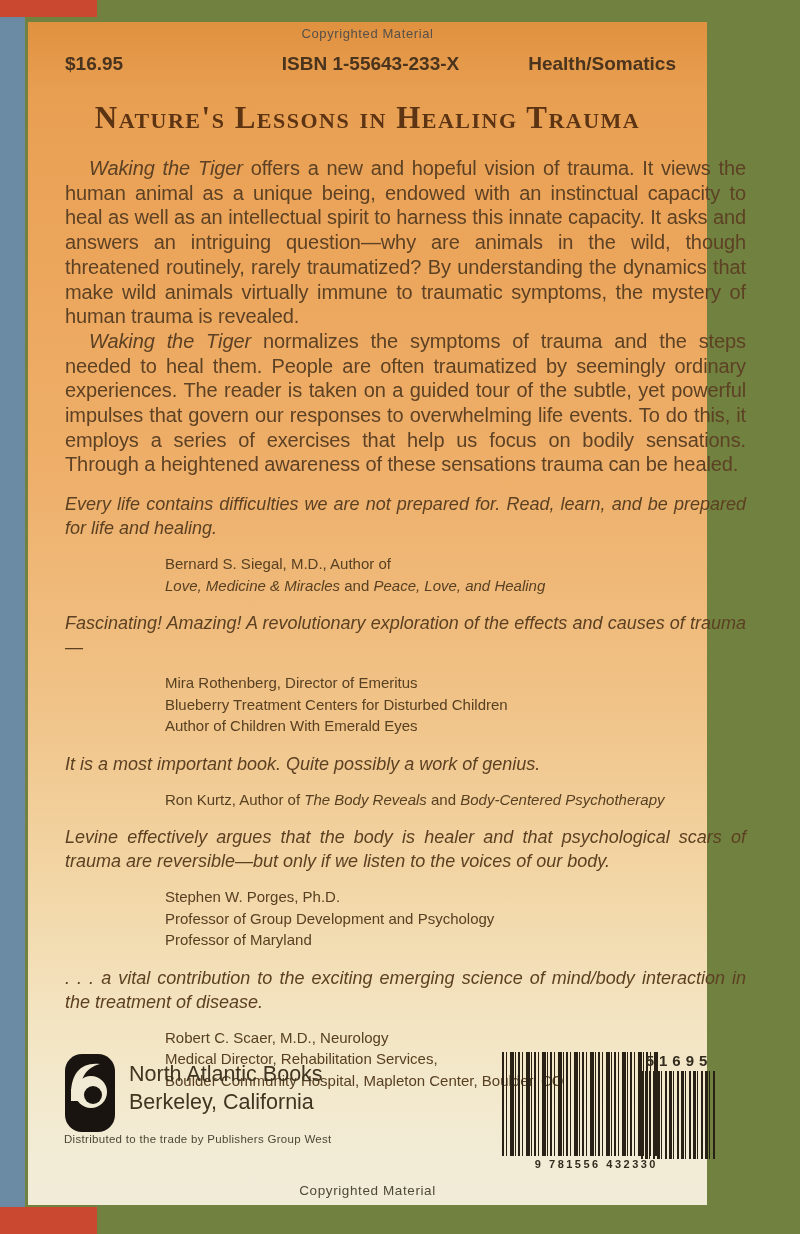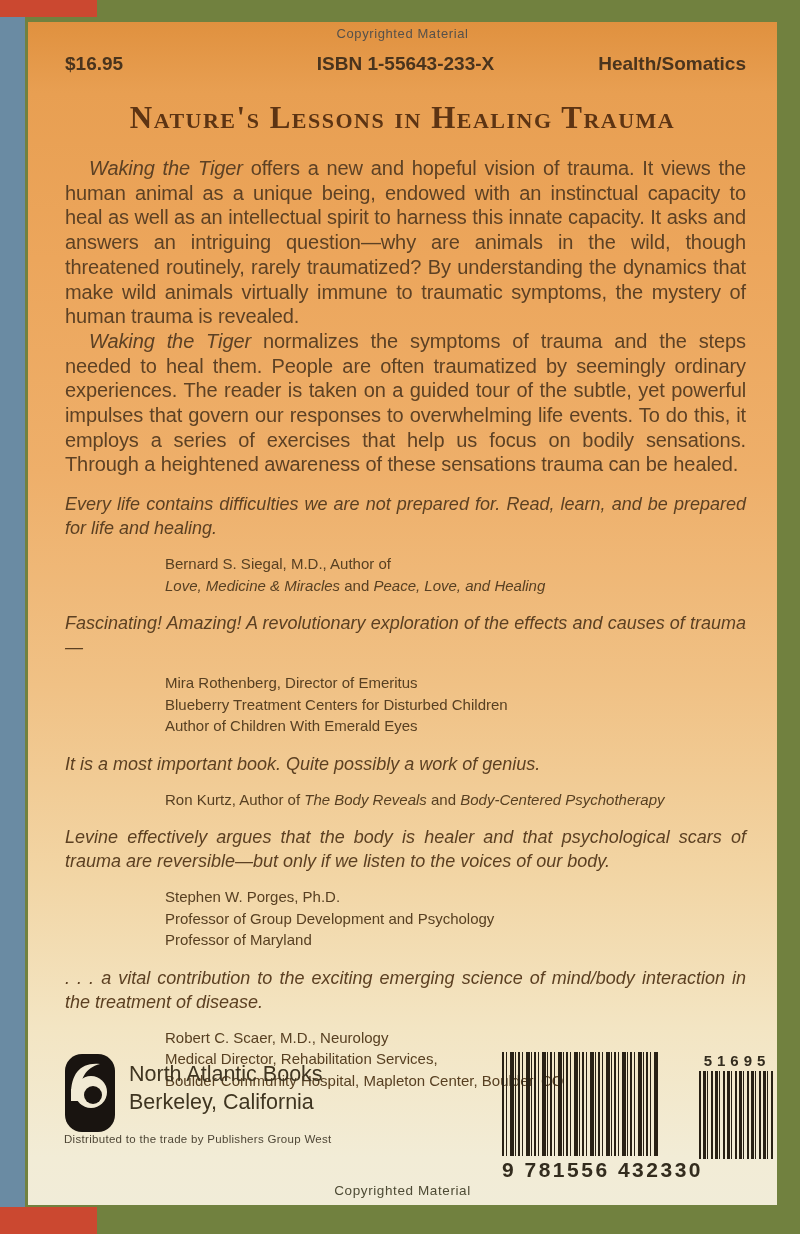--- a/index.html
+++ b/index.html
@@ -8,21 +8,21 @@
     position:relative;
     background:#71813f;
     font-family:"Liberation Sans", sans-serif;
     overflow:hidden;
   }
   .accent-red-top    { position:absolute; left:0; top:0;      width:97px; height:17px;  background:#cb4830; }
   .accent-red-bottom { position:absolute; left:0; top:1207px; width:97px; height:27px;  background:#cb4830; }
   .accent-blue       { position:absolute; left:0; top:17px;   width:25px; height:1190px; background:#6a8ba3; }
 
   .page {
-    position:absolute; left:28px; top:22px; width:749px; height:1183px;
+    position:absolute; left:28px; top:22px; width:679px; height:1183px;
     background:linear-gradient(180deg,
       #e0913f 0%, #e89f52 6%, #eca65c 20%, #eeaf6a 38%,
       #f0c185 56%, #f2d5a4 72%, #f3e5c3 85%, #f2ecd6 96%, #f1ecd8 100%);
   }
 
   .copyright-top {
     position:absolute; top:4px; left:0; width:100%; text-align:center;
     font-size:13px; color:#55504a; letter-spacing:.6px;
   }
   .header-row { position:absolute; top:31px; left:37px; right:31px; height:22px;
@@ -59,24 +59,24 @@
   .barcode-main { position:absolute; left:474px; top:1030px; width:156px; }
   .barcode-main .bars {
     height:104px;
     background:repeating-linear-gradient(90deg,
       #292115 0 2px,  transparent 2px 4px,
       #292115 4px 5px, transparent 5px 8px,
       #292115 8px 12px, transparent 12px 13px,
       #292115 13px 14px, transparent 14px 16px);
   }
   .barcode-main .num {
-    margin-top:2px; text-align:left; font-size:21px; letter-spacing:2.5px;
+    margin-top:2px; text-align:right; font-size:11px; letter-spacing:2.5px;
     color:#332c1e; font-weight:600; white-space:nowrap;
   }
-  .barcode-supp { position:absolute; left:671px; top:1030px; width:76px; }
+  .barcode-supp { position:absolute; left:613px; top:1030px; width:76px; }
   .barcode-supp .num {
     text-align:center; font-size:15px; letter-spacing:5px; color:#332c1e; font-weight:600;
   }
   .barcode-supp .bars {
     margin-top:2px; height:88px;
     background:repeating-linear-gradient(90deg,
       #292115 0 2px,  transparent 2px 4px,
       #292115 4px 7px, transparent 7px 8px,
       #292115 8px 9px, transparent 9px 12px);
   }

